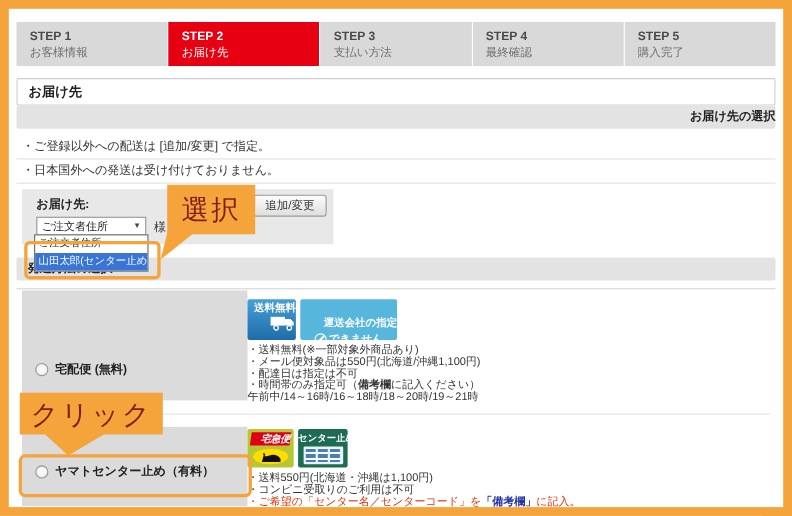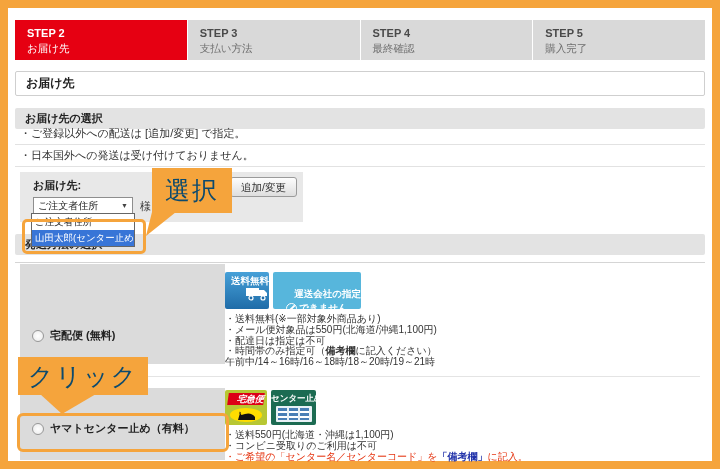--- a/index.html
+++ b/index.html
@@ -12,21 +12,21 @@
   .step { flex:1; background:#D9D9D9; padding:7px 0 0 12px; }
   .step .no { font-size:11px; font-weight:bold; color:#4A4A4A; line-height:12px; }
   .step .lb { font-size:10.5px; color:#6E6E6E; line-height:12px; margin-top:3px; }
   .step.active { background:#E60012; }
   .step.active .no, .step.active .lb { color:#fff; }
 
   .title-box { position:absolute; left:15px; top:71px; width:690px; height:25px; border:1px solid #CFCFCF;
     border-radius:2px; background:#fff; font-size:12px; font-weight:bold; color:#222; line-height:23px; padding-left:10px; z-index:1; }
   .gray-bar { position:absolute; left:15px; width:690px; height:21px; background:#E3E3E3; border-radius:2px;
     font-size:11px; font-weight:bold; color:#222; line-height:21px; padding-left:10px; z-index:1; }
-  #bar-dest { top:108px; }
+  #bar-dest { top:96px;text-align:right; }
   #bar-ship { top:234px; }
   .sel-note { position:absolute; left:15px; width:690px; height:22px; font-size:11px; color:#333;
     line-height:21px; padding-left:5px; border-bottom:1px solid #E2E2E2; z-index:1; }
   #note-1 { top:123px; } #note-2 { top:145px; }
 
   
   .recipient { position:absolute; left:20px; top:172px; width:283px; height:50px; background:#E8E8E8; z-index:1; }
   .recipient .lbl { position:absolute; left:13px; top:6px; font-size:11px; font-weight:bold; color:#222; }
   .fake-select { position:absolute; left:13px; top:25px; width:100px; height:17px; background:#fff;
     border:1px solid #8E8E8E; display:flex; align-items:center; justify-content:space-between;
@@ -86,35 +86,39 @@
   .badge-search { width:94px; height:35px; background:#10A189; padding-top:2px; }
   .badge-search .t { font-size:9px; font-weight:bold; line-height:12px; white-space:nowrap; }
   .mini-cat { display:block; margin:0 auto; width:14px; height:6px; background:#FFDD00; border-radius:2px; }
   .srch-pill { margin:1px auto 0; width:44px; background:#E60012; border-radius:7px; font-size:9px; font-weight:bold;
     color:#fff; display:flex; align-items:center; justify-content:center; gap:3px; height:13px; }
 
   
   .hl-box { position:absolute; border:3px solid #F5A43C; border-radius:5px; z-index:6; }
   #hl-dropdown { left:22px; top:219px; width:124px; height:35px; }
   #hl-radio { left:17px; top:413px; width:212px; height:39px; border-radius:6px; }
-  .callout { position:absolute; background:#F5A43C; color:#0c4a6e; font-size:25px; letter-spacing:2px;
+  .callout { position:absolute; background:#F5A43C; color:#7f1d1d; font-size:25px; letter-spacing:2px;
     display:flex; align-items:center; justify-content:center; z-index:7; }
   #co-select { left:152px; top:168px; width:80px; height:45px; }
   #co-click { left:18px; top:357px; width:130px; height:38px; }
   .tail { position:absolute; z-index:7; }
   #tail-select { left:146px; top:212px; }
   #tail-click { left:40px; top:394px; }
 </style>
 </head>
 <body>
 
 <div class="page">
   <div class="inner"></div>
 
   <div class="steps">
+    <div class="step">
+      <div class="no">STEP 1</div>
+      <div class="lb">お客様情報</div>
+    </div>
     <div class="step active">
       <div class="no">STEP 2</div>
       <div class="lb">お届け先</div>
     </div>
     <div class="step">
       <div class="no">STEP 3</div>
       <div class="lb">支払い方法</div>
     </div>
     <div class="step">
       <div class="no">STEP 4</div>

